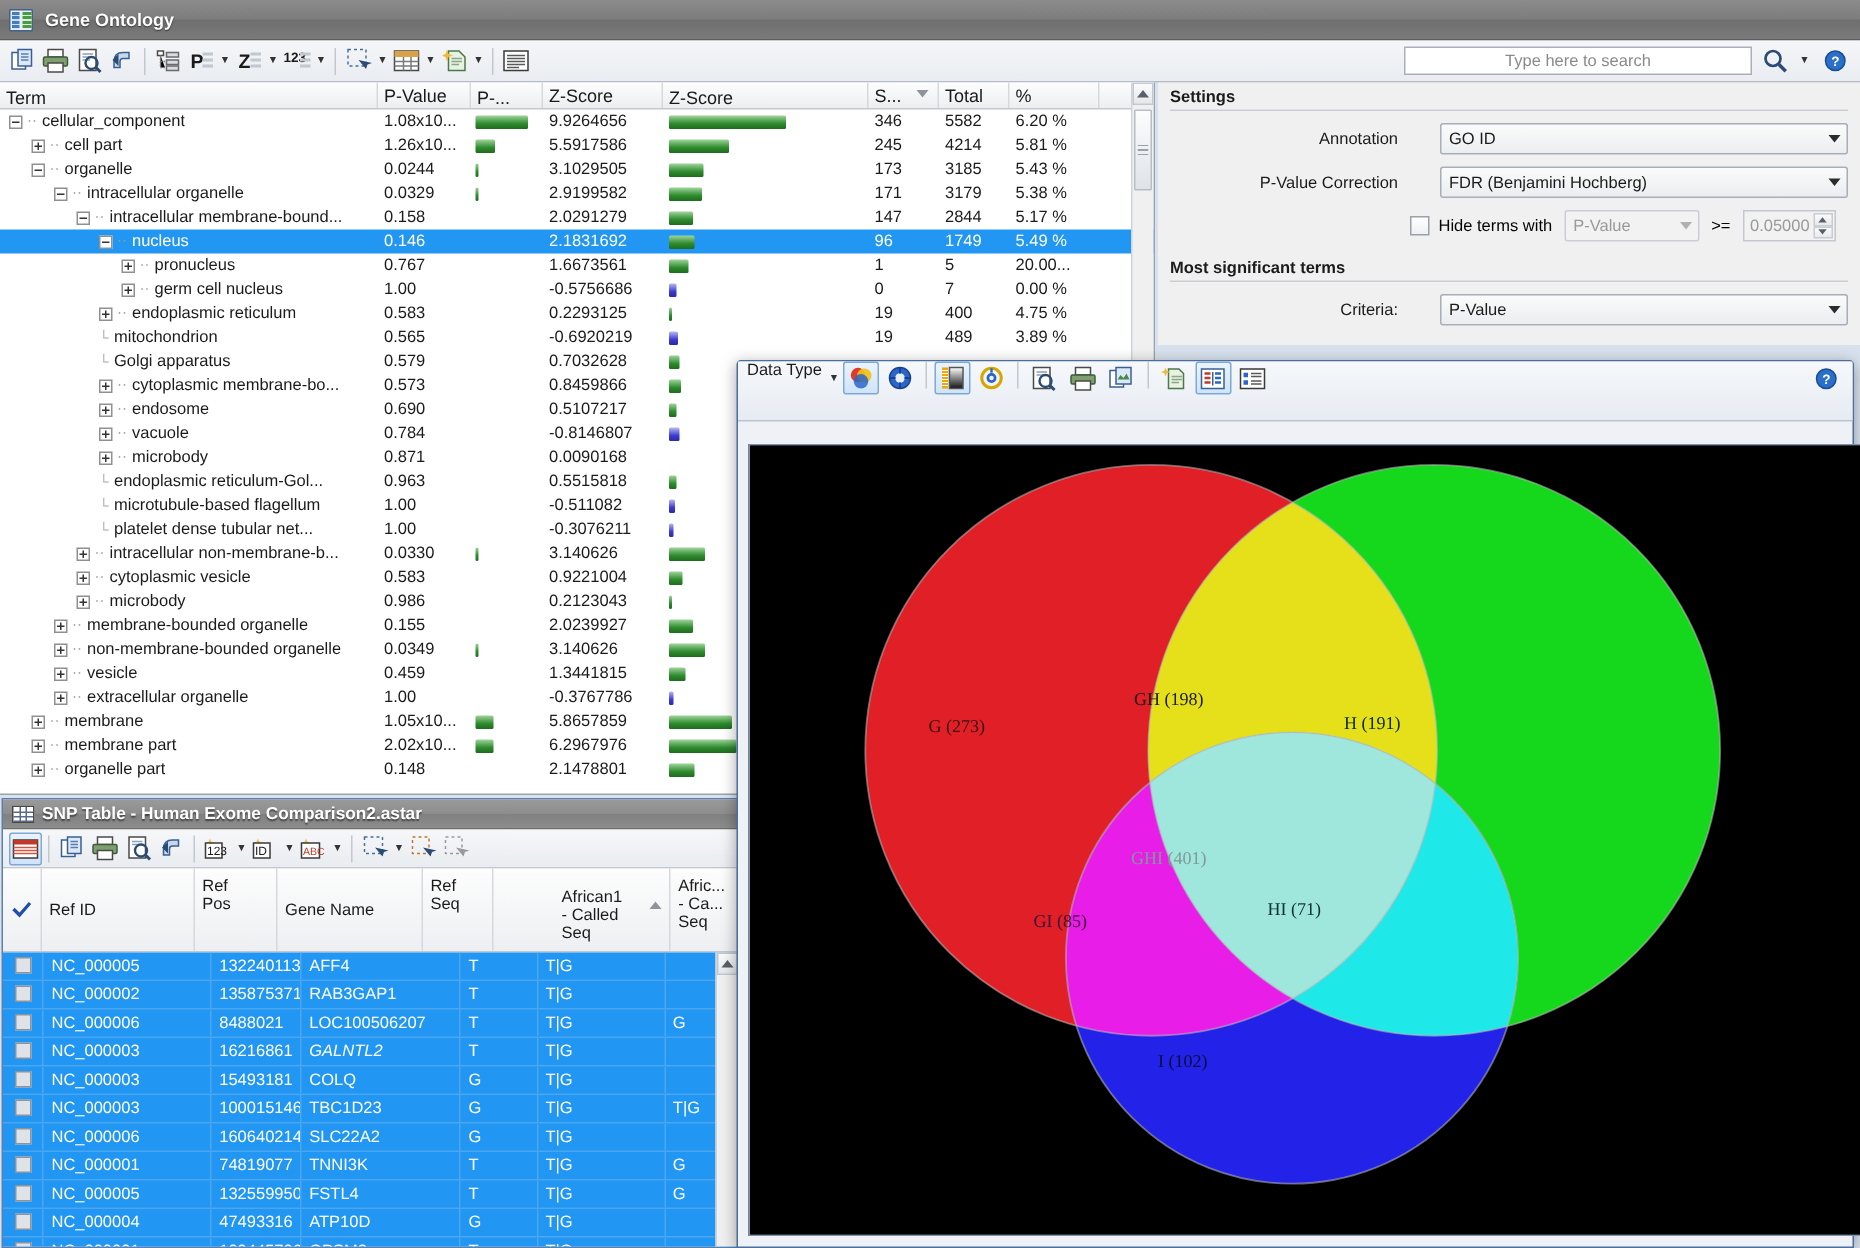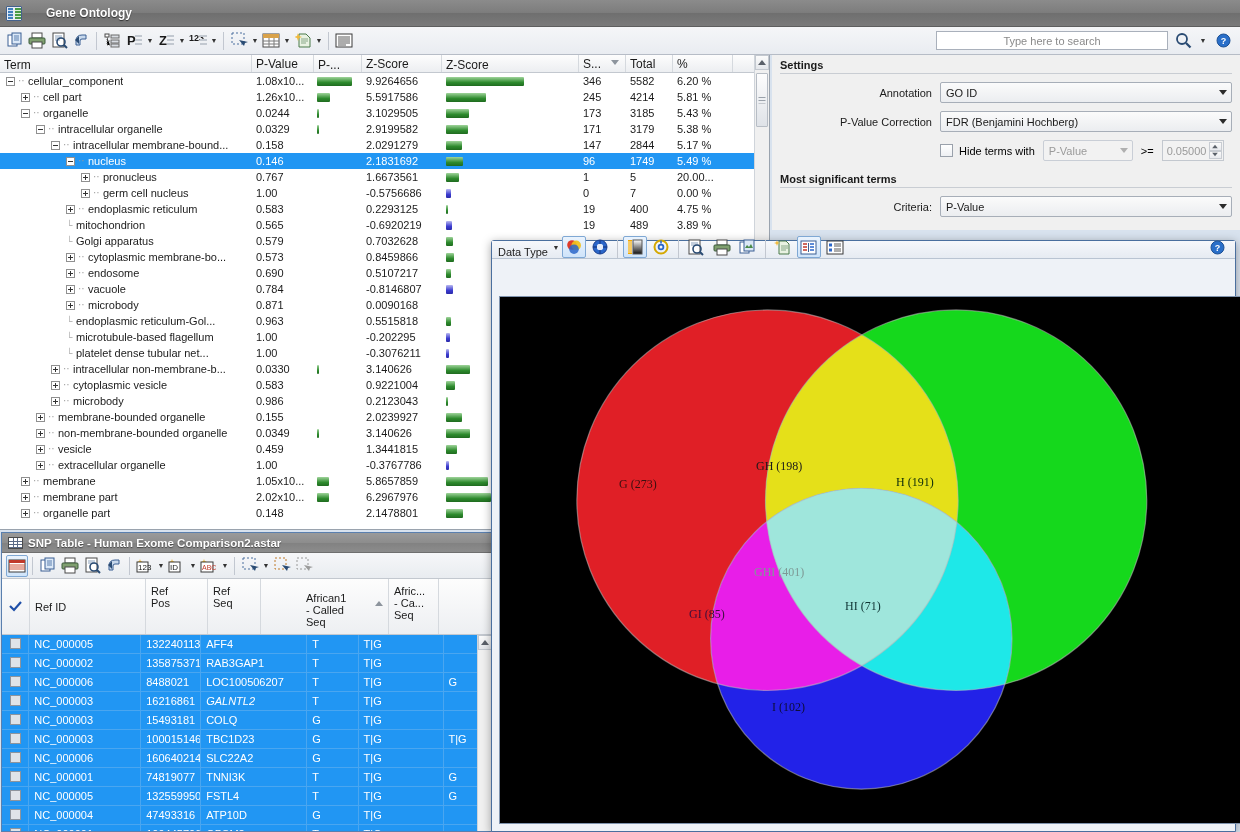--- a/index.html
+++ b/index.html
@@ -14,21 +14,21 @@
   #app { position: relative; width: 1240px; height: 832px; }
 
   
   .main-titlebar {
     position: absolute; left: 0; top: 0; width: 1240px; height: 27px;
     background: linear-gradient(to bottom, #8b8b8b 0%, #7d7d7d 48%, #6f6f6f 52%, #7a7a7a 100%);
     border-bottom: 1px solid #5e5e5e;
     display: flex; align-items: center; padding-left: 6px;
   }
   .main-title {
-    color: #ffffff; font-size: 12px; font-weight: bold; margin-left: 24px;
+    color: #ffffff; font-size: 12px; font-weight: bold; margin-left: 8px;
     text-shadow: 0 1px 1px rgba(0,0,0,.6);
   }
   .app-icon {
     width: 16px; height: 15px; background: #e9eef5;
     border: 1px solid #44618c; position: relative; border-radius: 1px;
   }
   .app-icon::before {
     content: ""; position: absolute; left: 1px; top: 1px; width: 5px; height: 11px;
     background: repeating-linear-gradient(to bottom, #3f7fbf 0 2px, #cfe0f2 2px 3px);
   }
@@ -118,21 +118,21 @@
     position: absolute; left: 772px; top: 55px; width: 468px; height: 175px;
     background: #f0f0f0; padding: 4px 8px;
   }
   .group-title { font-size: 11px; color: #1b1b1b; padding-bottom: 2px; font-weight: bold; }
   .group-rule { height:1px; background:#c9cdd3; margin-bottom:8px; }
   .field-row { display: flex; align-items: center; margin-bottom: 8px; }
   .field-label { width: 160px; text-align: right; padding-right: 8px; font-size: 11px; color:#1b1b1b;}
   .combo {
     flex: 1; height: 21px; background: linear-gradient(to bottom,#fbfbfb,#ebedf0);
     border: 1px solid #a7aeb8; border-radius: 2px; display:flex; align-items:center;
-    padding-left: 5px; font-size: 11px; color:#1b1b1b; position: relative;
+    padding-left: 5px; font-size: 11px; color:#1b1b1b; position: relative; margin-left: 20px;
   }
   .combo .cv { flex:1; overflow:hidden; white-space:nowrap; }
   .combo-arrow { width: 16px; display:flex;align-items:center;justify-content:center; }
   .caret-dn { width:0;height:0;border-left:4px solid transparent;border-right:4px solid transparent;border-top:5px solid #2b2b2b;}
   .chk {
     width: 13px; height: 13px; border: 1px solid #9aa1ab; background: linear-gradient(to bottom,#fff,#eef0f3);
     display:inline-block; flex:none;
   }
   .spin {
     width: 62px; height: 21px; background: #f2f2f2; border: 1px solid #c3c8cf;
@@ -172,22 +172,22 @@
     background: #eef2f7; border: 1px solid #4a6f9e; border-radius: 3px 3px 0 0;
     box-shadow: 0 2px 10px rgba(0,0,0,.35);
   }
   .venn-titlebar {
     height: 21px; background: linear-gradient(to bottom,#e8eef6 0%, #d2dcea 50%, #c3cfe1 51%, #d8e2ee 100%);
     display:flex; align-items:center; padding:0 4px 0 6px; border-bottom:1px solid #9fb3cc;
   }
   .venn-title { font-size:11.5px; font-weight:bold; color:#13335c; margin-left:6px; flex:1; }
   .venn-wbtn { width:16px;height:15px; display:flex;align-items:center;justify-content:center; color:#2a4b73; font-size:11px; }
   .venn-toolbar {
-    height: 18px; background: linear-gradient(to bottom,#f6f8fb,#e6ebf2); border-bottom:1px solid #b9c4d2;
-    display:flex; align-items:flex-end; padding-left:6px;
+    height: 40px; background: linear-gradient(to bottom,#f6f8fb,#e6ebf2); border-bottom:1px solid #b9c4d2;
+    display:flex; align-items:flex-start; padding-left:6px;
   }
   .dt-label { font-size:11px; color:#1b1b1b; margin-right:3px; }
   .tbx { width:24px;height:22px;display:flex;align-items:center;justify-content:center; border:1px solid transparent; border-radius:2px; margin:0 1px;}
   .tbx.on { border:1px solid #7fa8d4; background: linear-gradient(to bottom,#eaf3fd,#cfe4fa); }
   .help-btn { margin-left:auto; margin-right:6px; }
 
   .venn-canvas {
     position:absolute; left:7px; top:55px; width:1054px; height:528px;
     background:#000; border:1px solid #7f93ad;
   }
@@ -590,21 +590,21 @@
           <div class="c-total"></div>
           <div class="c-pct"></div>
         </div>
         <div class="trow">
           <div class="c-term" style="padding-left: 66px;">
             <span class="leafline" style="color: rgb(168, 168, 168); font-size: 9px;">└</span>
             <span class="termtext">microtubule-based flagellum</span>
           </div>
           <div class="c-p">1.00</div>
           <div class="c-pbar"></div>
-          <div class="c-z">-0.202295</div>
+          <div class="c-z">-0.511082</div>
           <div class="c-zbar">
             <div class="bar b" style="width: 4px; margin-left: 4px;"></div>
           </div>
           <div class="c-s"></div>
           <div class="c-total"></div>
           <div class="c-pct"></div>
         </div>
         <div class="trow">
           <div class="c-term" style="padding-left: 66px;">
             <span class="leafline" style="color: rgb(168, 168, 168); font-size: 9px;">└</span>
@@ -952,20 +952,21 @@
 
     <div class="snp-head">
       <div class="snp-th" style="width:28px;justify-content:center">
         <svg width="13" height="11" viewBox="0 0 13 11">
             <path d="M1 5l4 4 7-8" fill="none" stroke="#1f4fa8" stroke-width="2.2"></path>
           </svg>
       </div>
       <div class="snp-th" style="width:116px">Ref ID</div>
       <div class="snp-th" style="width:62px;white-space:pre-line;align-items:flex-start;">Ref
 Pos</div>
+      <div class="snp-th" style="width:110px">Gene Name</div>
       <div class="snp-th" style="width:53px;white-space:pre-line;align-items:flex-start;">Ref
 Seq</div>
       <div class="snp-th" style="width:88px;white-space:pre-line;align-items:flex-end;margin-left:40px;">
         <span>African1
 - Called
 Seq</span>
         <span style="position:absolute;right:5px;top:22px;width:0;height:0;border-left:4px solid transparent;border-right:4px solid transparent;border-bottom:5px solid #8d949d"></span>
       </div>
       <div class="snp-th" style="width:50px;white-space:pre-line;align-items:flex-start;">Afric...
 - Ca...

